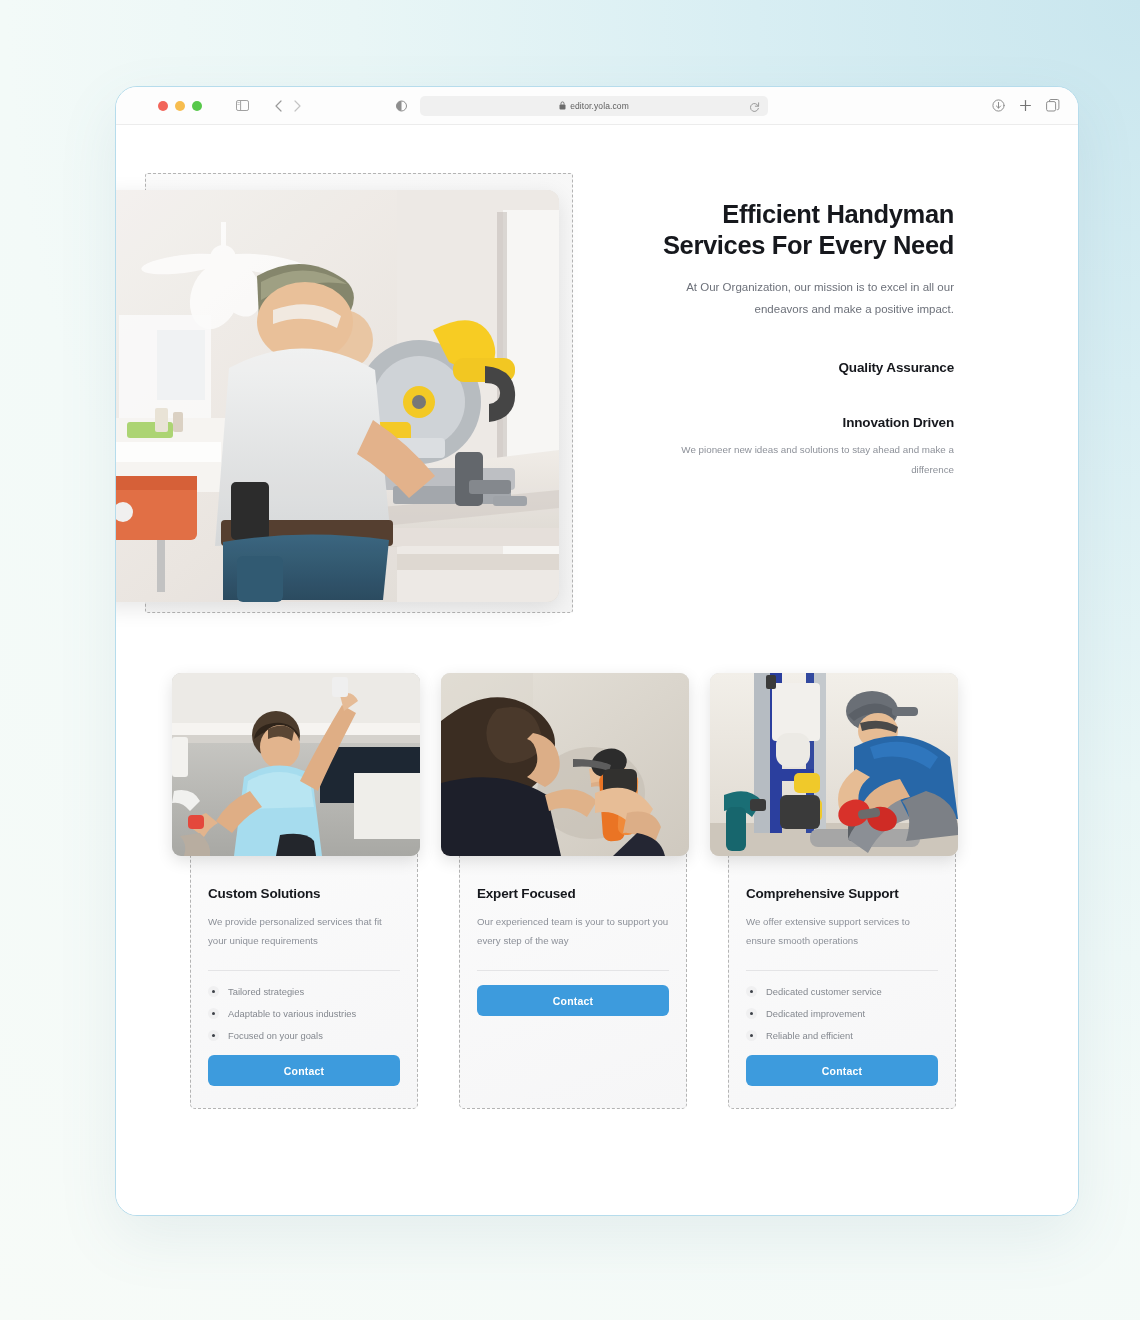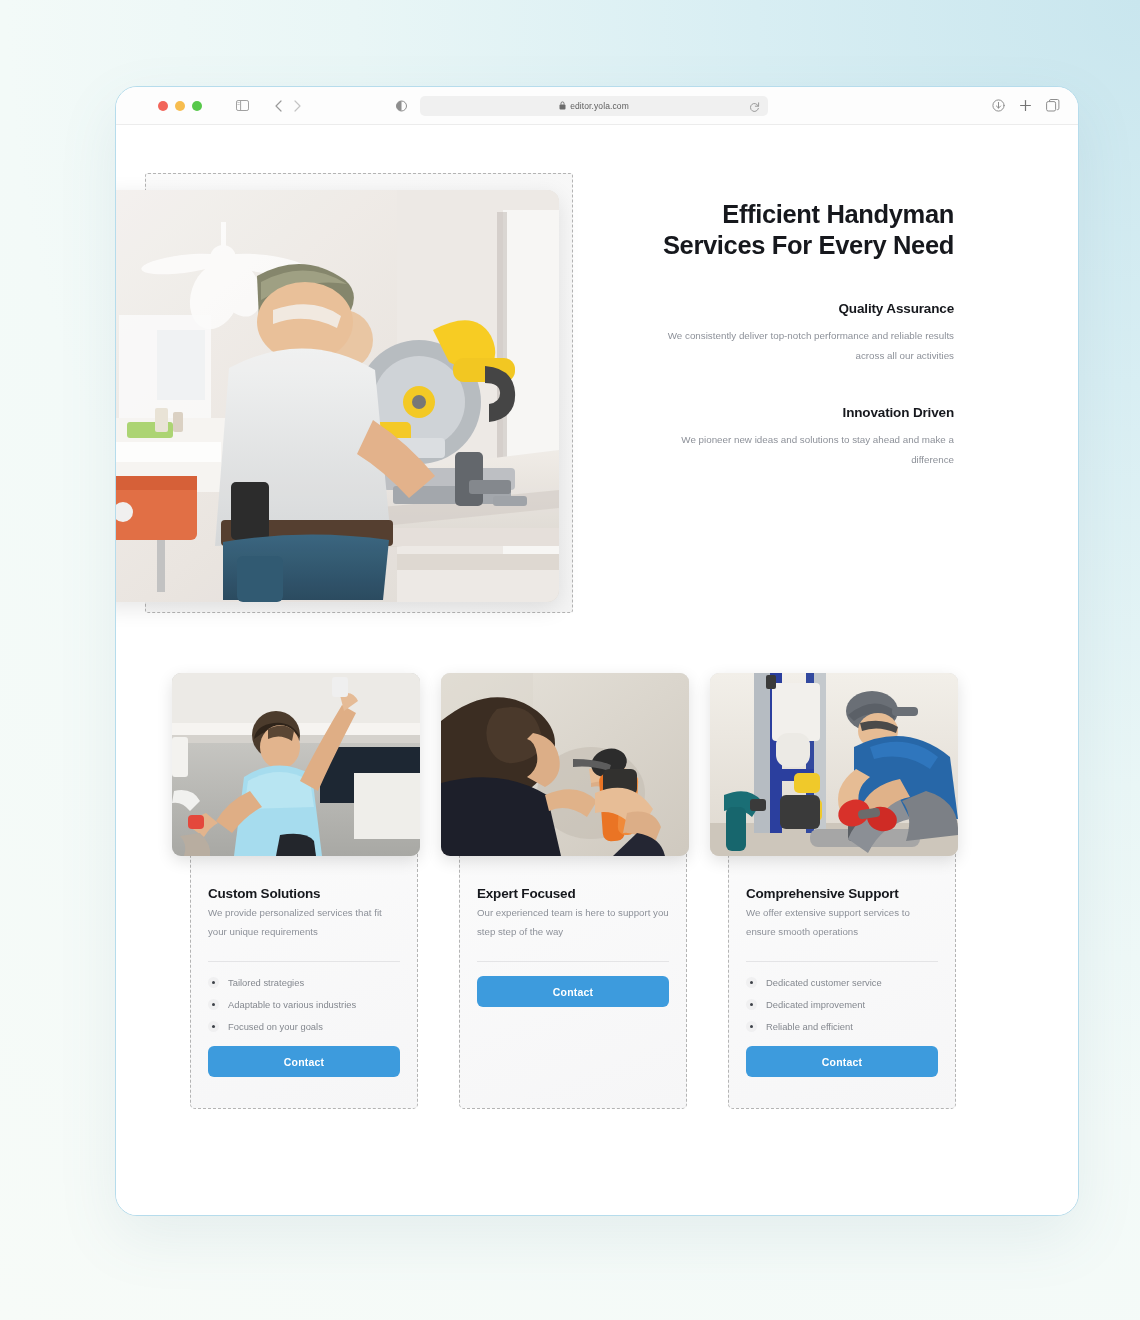--- a/index.html
+++ b/index.html
@@ -168,21 +168,21 @@
     width: 228px;
     padding: 30px 18px 22px 18px;
   }
   .card-title {
     font-size: 13.5px;
     font-weight: 700;
     color: #16181d;
     letter-spacing: -0.2px;
   }
   .card-desc {
-    margin-top: 2px;
+    margin-top: 11px;
     font-size: 9.7px;
     line-height: 19px;
     color: #8d9199;
   }
   .card-divider {
     margin-top: 20px;
     border-top: 1px solid #e4e4e6;
   }
   .card-list { list-style: none; margin-top: 15px; }
   .card-list li {
@@ -398,24 +398,24 @@
             <rect x="134" y="292" width="38" height="58" rx="5" fill="#1f1f1f"></rect>
             <path d="M126 352 q82 -14 166 -2 l-6 60 -160 0 z" fill="url(#hjeans)"></path>
             <rect x="140" y="366" width="46" height="46" rx="6" fill="#25506a"></rect>
           </g>
           <rect width="462" height="412" fill="#ffffff" opacity=".06"></rect>
         </svg>
       </div>
 
       <div id="hero-text">
         <h1 id="hero-title">Efficient Handyman Services For Every Need</h1>
+        <p id="hero-subtitle">At Our Organization, our mission is to excel in all our endeavors and make a positive impact.</p>
 
         <div class="feature-block">
           <div class="feature-title">Quality Assurance</div>
-          <div class="feature-desc">We consistently deliver top-notch performance and reliable results across all our activities</div>
         </div>
 
         <div class="feature-block">
           <div class="feature-title">Innovation Driven</div>
           <div class="feature-desc">We pioneer new ideas and solutions to stay ahead and make a difference</div>
         </div>
       </div>
     </section>
 
     <section id="cards-section">
@@ -502,21 +502,21 @@
               <rect x="160" y="100" width="22" height="68" rx="8" fill="#ea7424" transform="rotate(-4 171 134)"></rect>
               <rect x="178" y="100" width="18" height="62" rx="8" fill="#f08a3a" transform="rotate(3 187 131)"></rect>
               <rect x="162" y="96" width="34" height="26" rx="6" fill="#32312f"></rect>
               <path d="M154 120 q36 -16 58 16 l-14 24 q-20 -26 -44 -20 z" fill="#e7bd96"></path>
               <path d="M186 140 q26 -6 34 14 l-8 20 q-16 -16 -30 -14 z" fill="#dcae87"></path>
               <path d="M196 160 q24 4 28 23 l-52 0 z" fill="#242633"></path>
             </svg>
           </div>
           <div class="card-body">
             <div class="card-title">Expert Focused</div>
-            <div class="card-desc">Our experienced team is here to support you step step of the way</div>
+            <div class="card-desc">Our experienced team is your to support you every step of the way</div>
             <div class="card-divider"></div>
             <button class="contact-button">Contact</button>
           </div>
         </div>
 
         <div class="service-card">
           <div class="card-dashed"></div>
           <div class="card-img">
             <svg viewBox="0 0 248 183" preserveAspectRatio="xMidYMid slice" aria-hidden="true">
               <defs>

